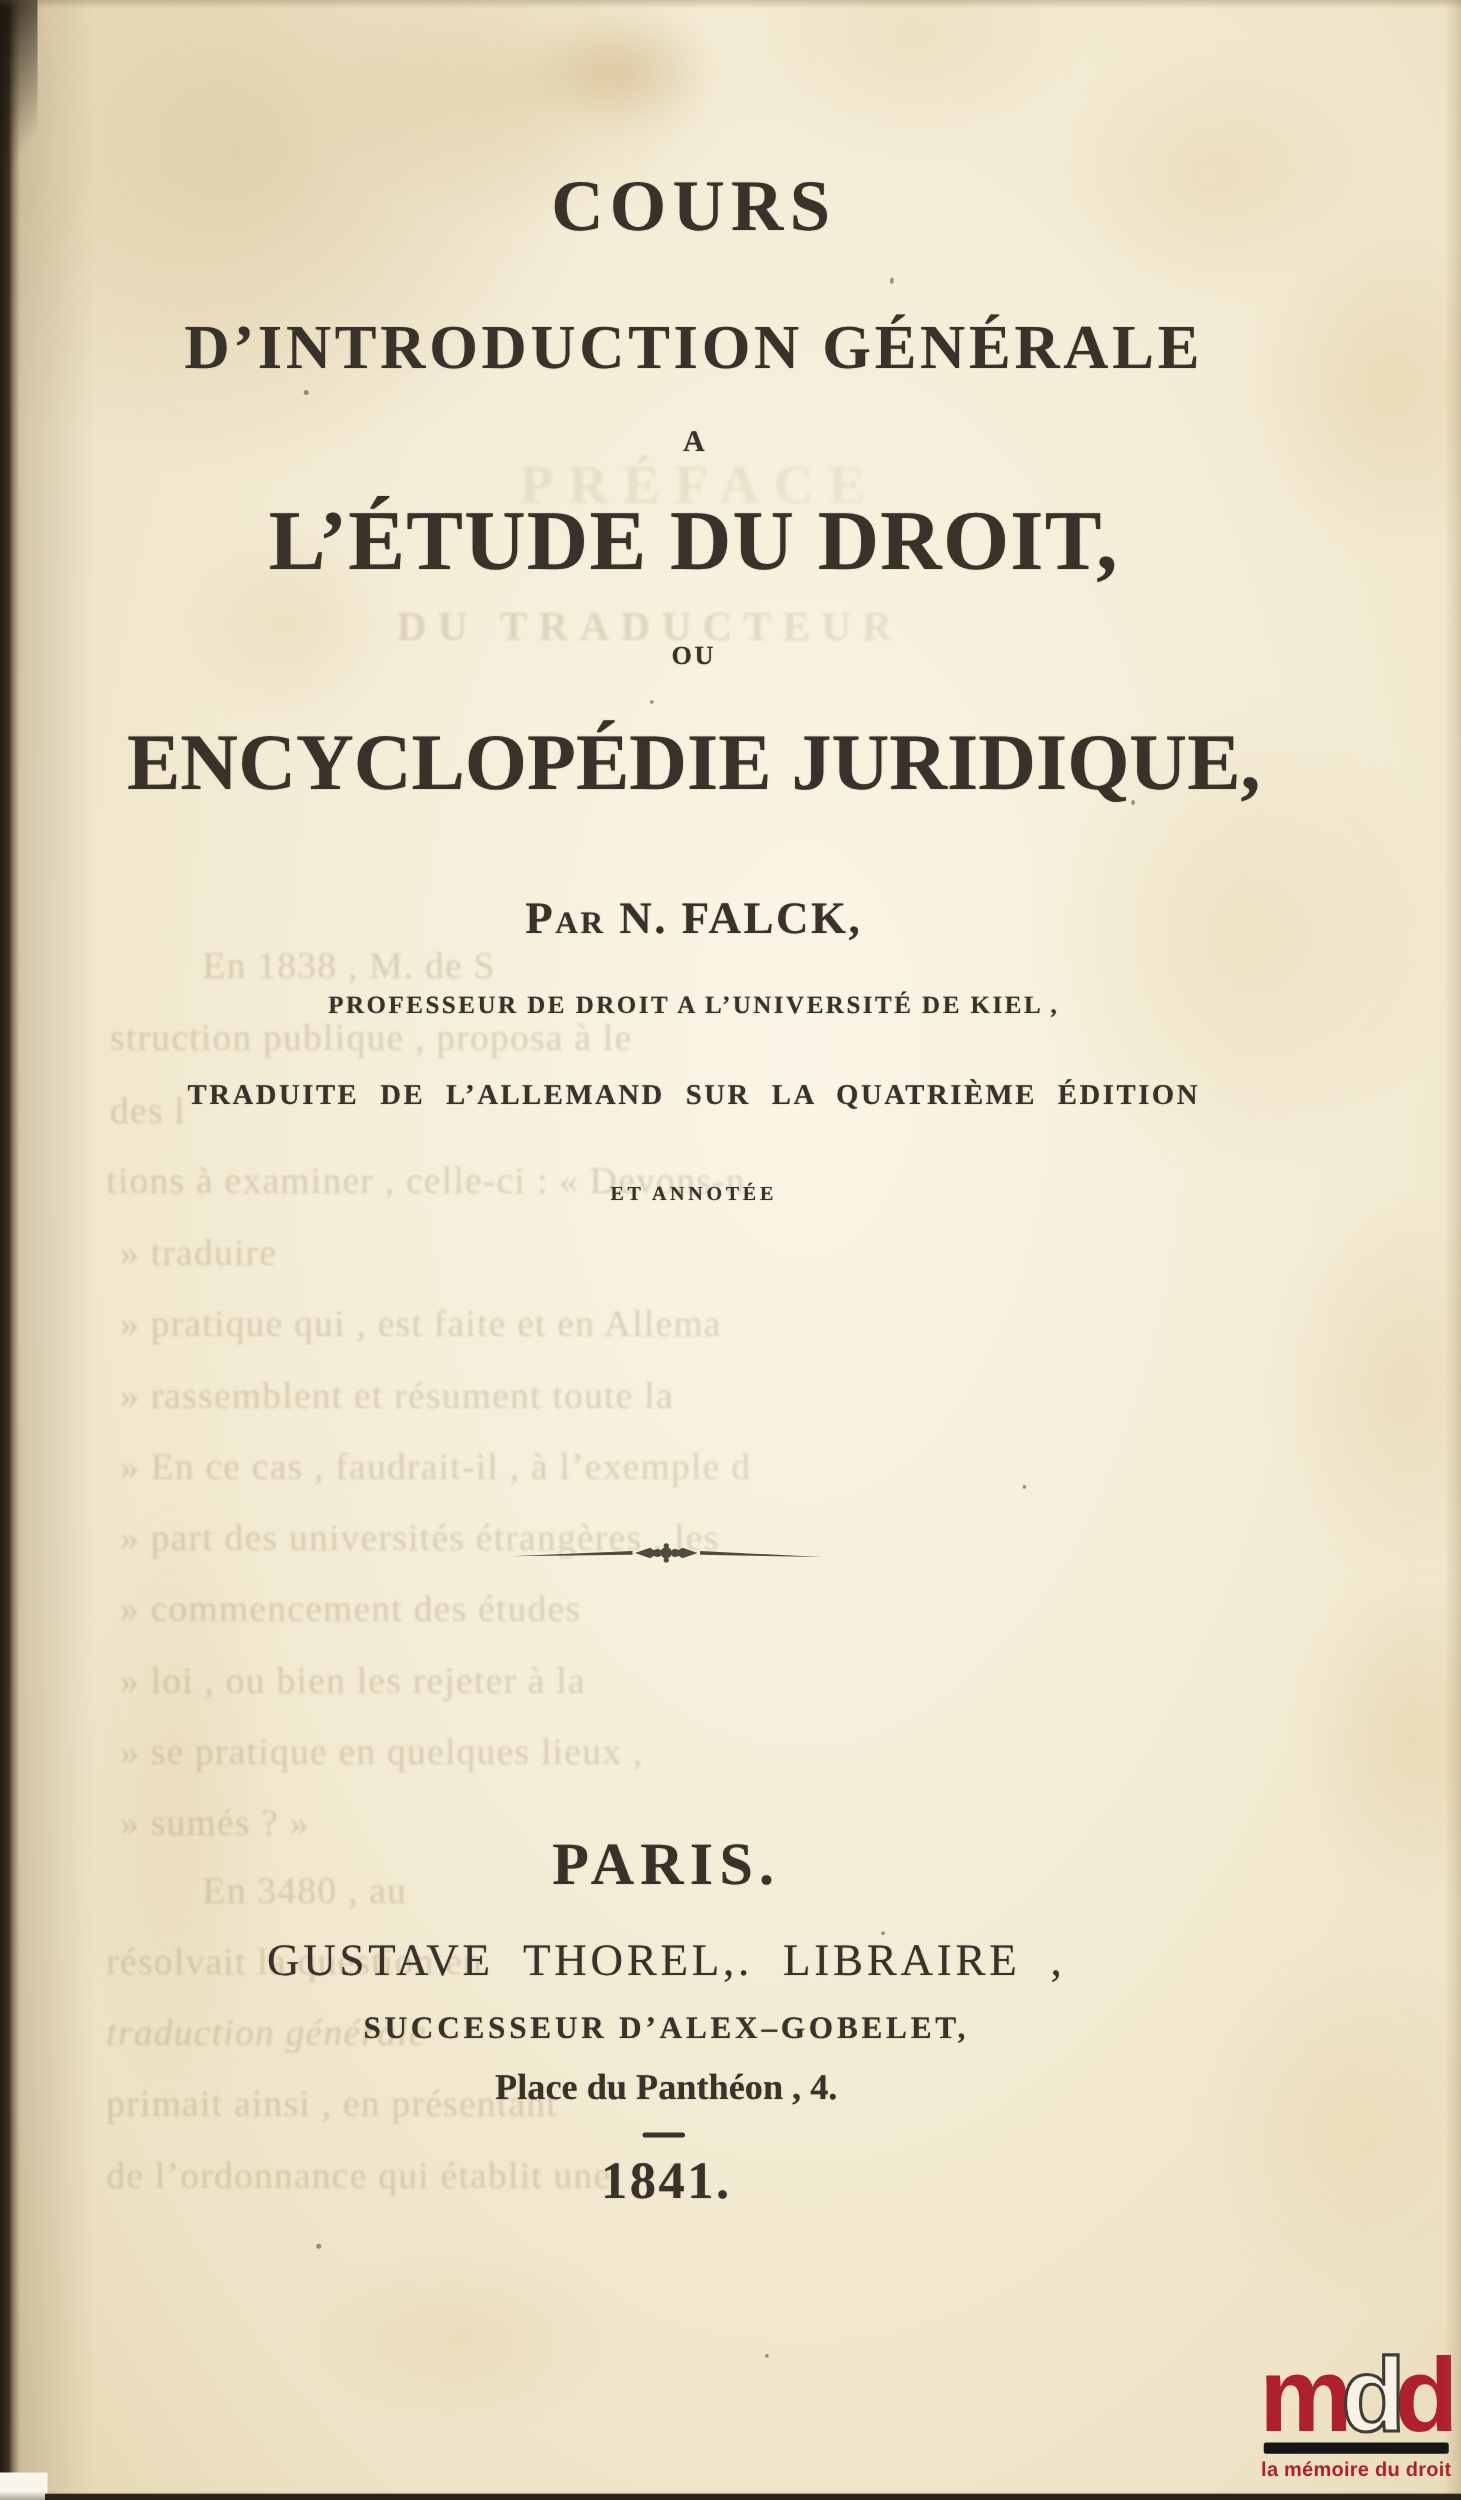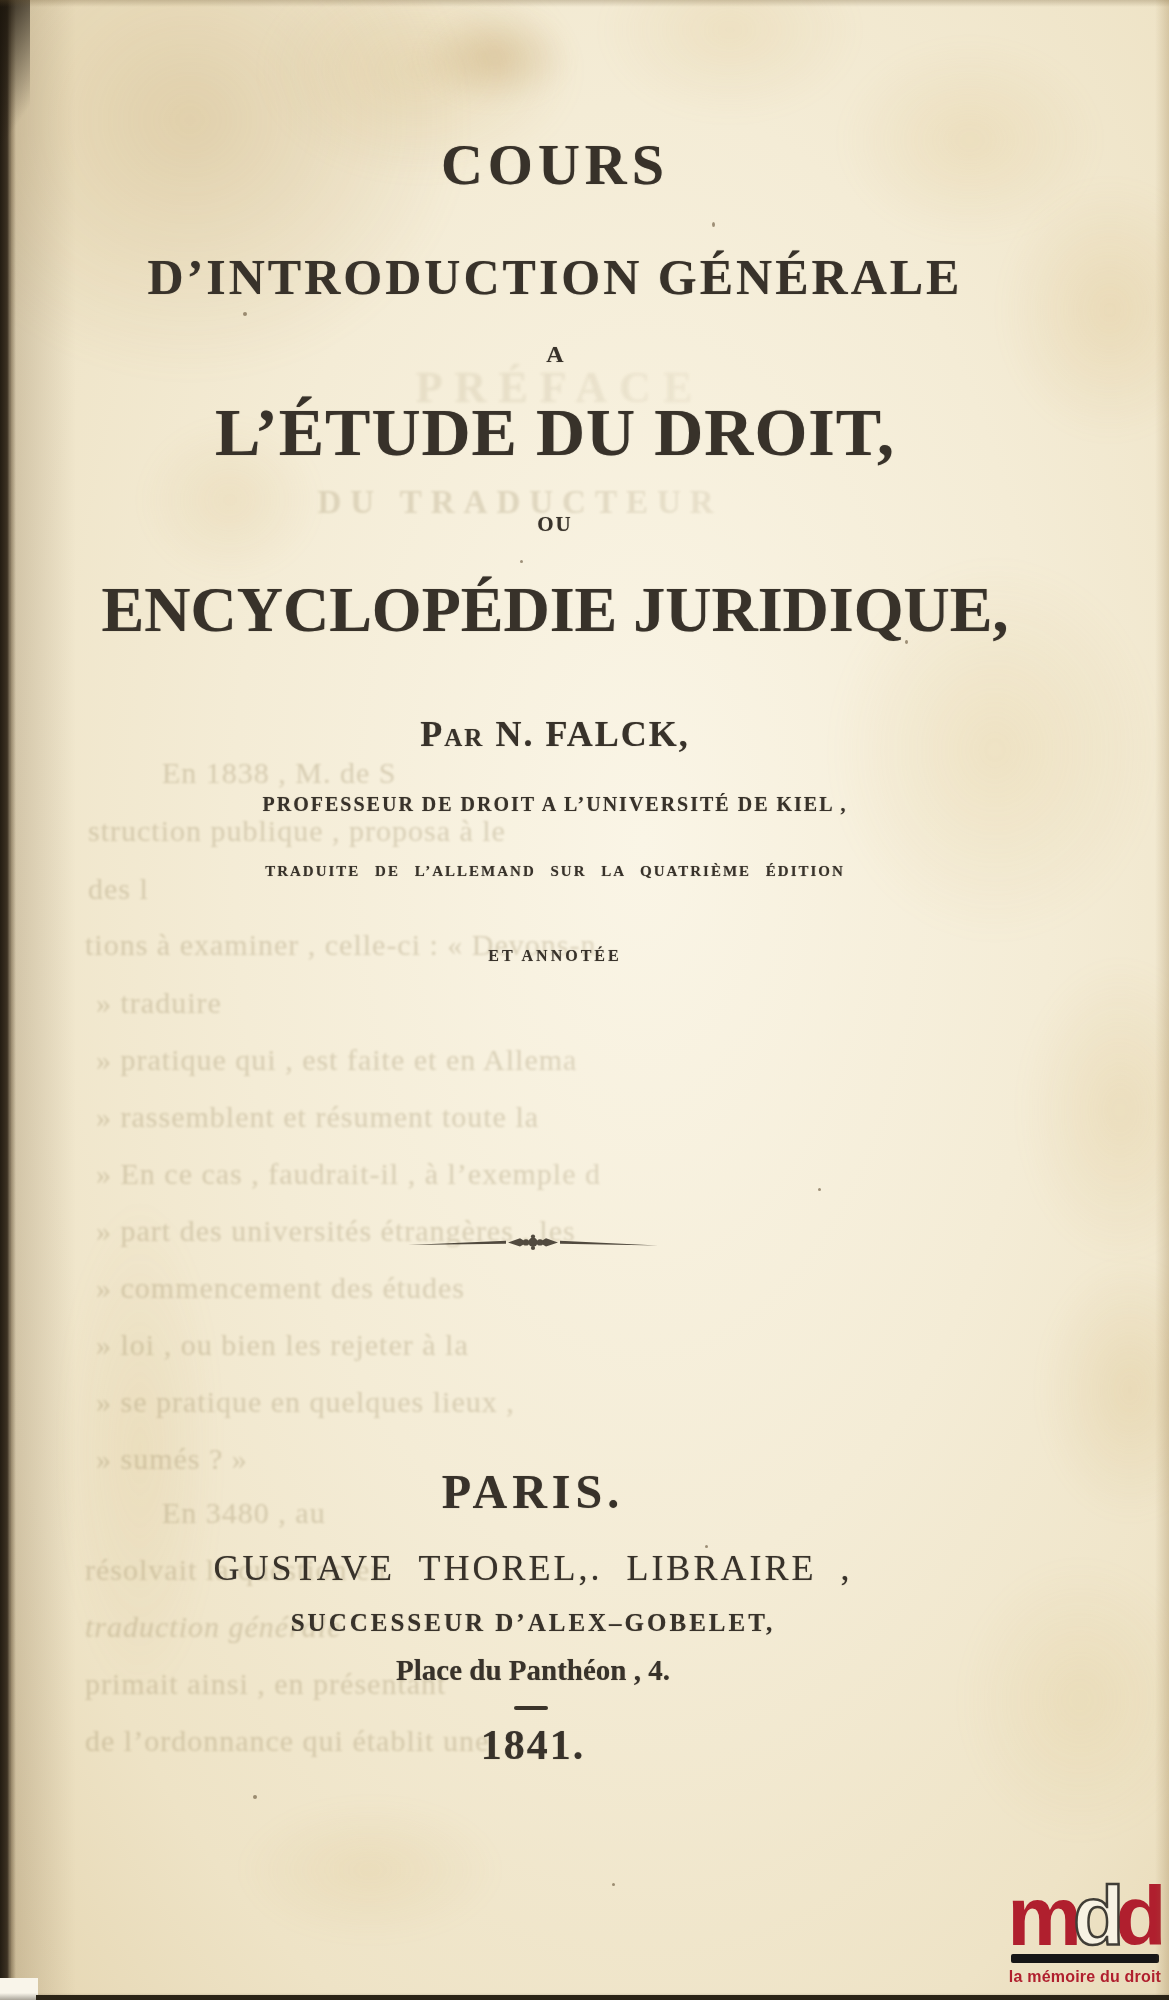--- a/index.html
+++ b/index.html
@@ -43,21 +43,21 @@
   .im{position:absolute;left:20px;width:1026px;text-align:center;color:#38322a;
     white-space:nowrap;line-height:1;text-shadow:0 0 1px rgba(56,50,42,.45);}
   .t-cours{top:136px;font-size:58px;font-weight:700;letter-spacing:5px;}
   .t-intro{top:252px;font-size:50px;font-weight:700;letter-spacing:3px;}
   .t-a{top:342px;font-size:24px;font-weight:700;}
   .t-etude{top:398px;font-size:68px;font-weight:700;letter-spacing:1px;}
   .t-ou{top:514px;font-size:21px;font-weight:700;letter-spacing:2px;}
   .t-ency{top:578px;font-size:64px;font-weight:700;}
   .t-par1{top:716px;font-size:36px;font-weight:700;letter-spacing:2px;}
   .t-role1{top:794px;font-size:20px;letter-spacing:2px;font-weight:600;}
-  .t-trad{top:864px;font-size:15px;font-weight:700;letter-spacing:2px;word-spacing:9px;}
+  .t-trad{top:864px;font-size:23px;font-weight:700;letter-spacing:2px;word-spacing:9px;}
   .t-annot{top:948px;font-size:16px;font-weight:700;letter-spacing:3px;}
   .t-par2{top:1004px;font-size:44px;font-weight:700;letter-spacing:2px;}
   .t-role2{top:1080px;font-size:20px;letter-spacing:2.5px;font-weight:600;}
   .par{font-variant:small-caps;}
   .i-city{top:1468px;font-size:48px;font-weight:700;letter-spacing:5px;}
   .i-pub{top:1550px;font-size:36px;font-weight:400;letter-spacing:3px;word-spacing:12px;}
   .i-succ{top:1610px;font-size:25px;font-weight:700;letter-spacing:3px;}
   .i-addr{top:1656px;font-size:29px;font-weight:600;}
   .i-year{top:1724px;font-size:42px;font-weight:700;letter-spacing:2px;}
   .short-rule{position:absolute;left:514px;top:1706px;width:34px;height:4px;background:#3b342a;border-radius:2px;}

